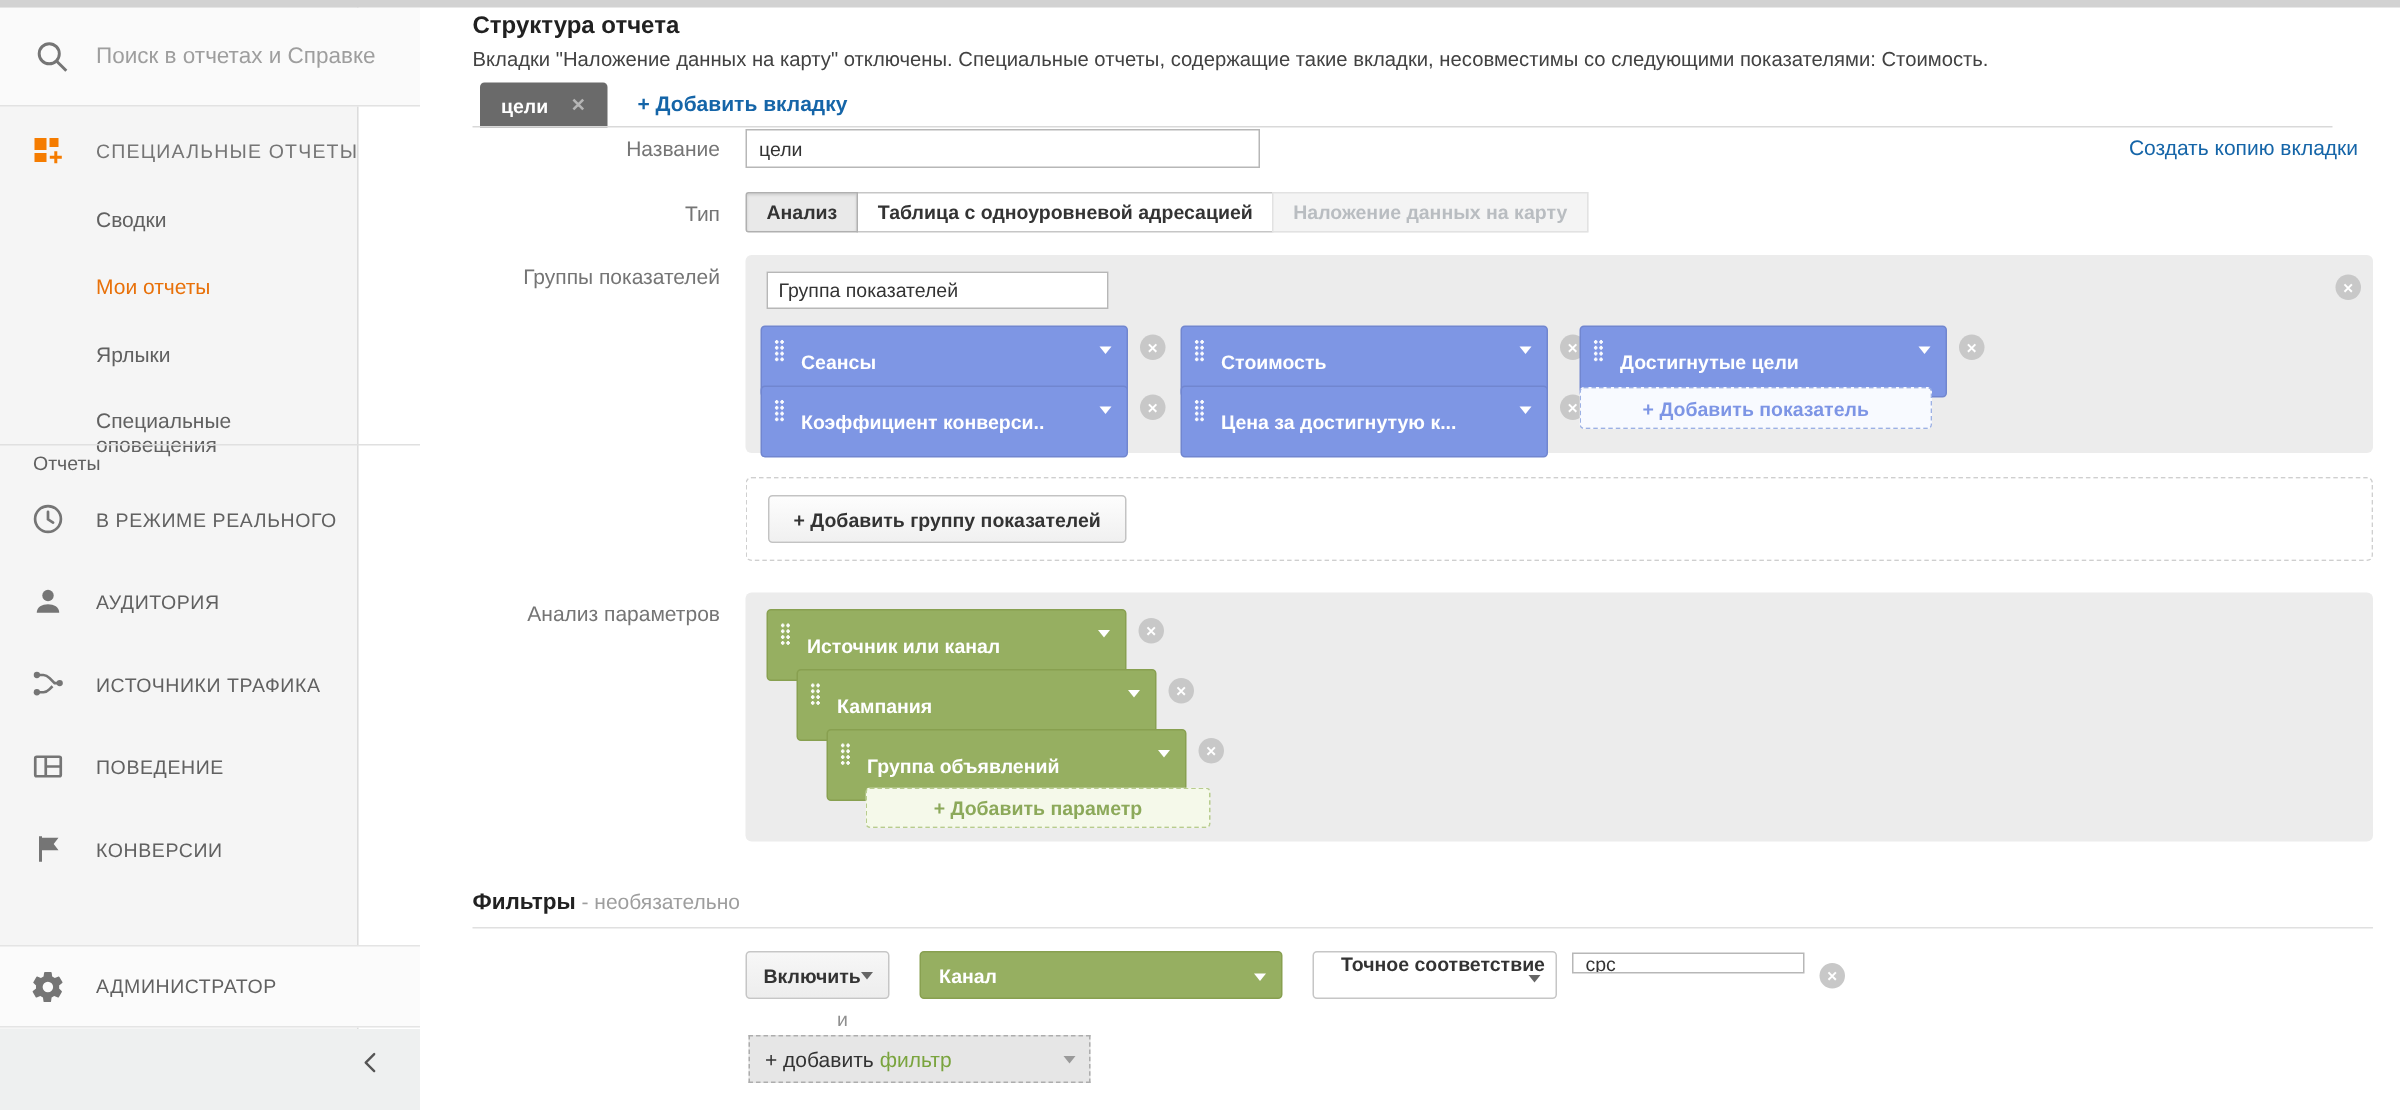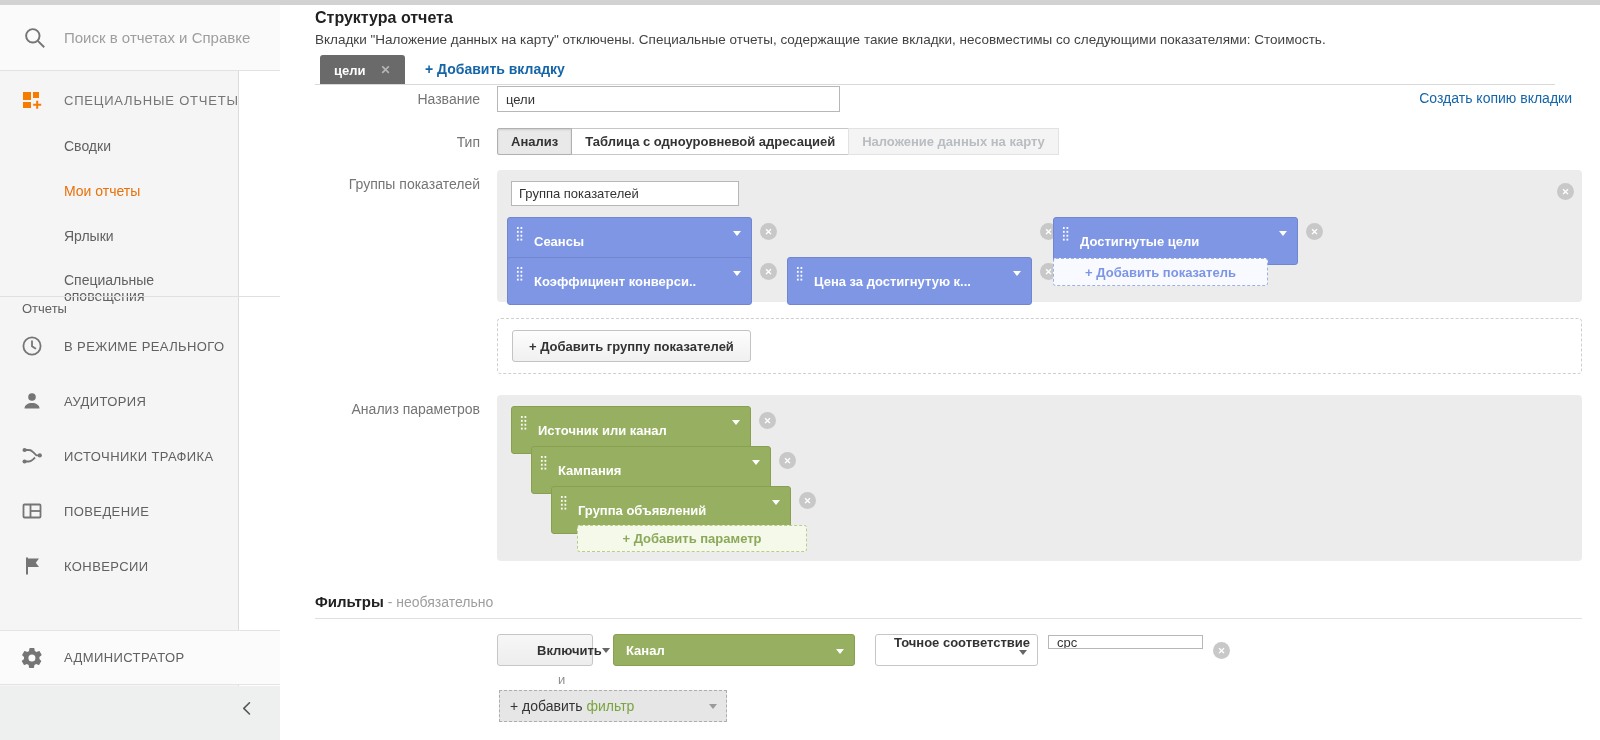--- a/index.html
+++ b/index.html
@@ -69,21 +69,21 @@
   .chip .drag { position:absolute; left:8px; top:8px; width:7px; height:15px;
     background-image:radial-gradient(circle, rgba(255,255,255,0.95) 1.1px, transparent 1.3px);
     background-size:3.6px 3.9px; }
   .chip .clabel { color:#fff; font-size:13px; font-weight:bold; margin-left:26px; white-space:nowrap; overflow:hidden; max-width:185px; }
   .chip .caret { position:absolute; right:10px; top:13px; width:0; height:0; border-left:4.5px solid transparent; border-right:4.5px solid transparent; border-top:5px solid #fff; }
   .chip.blue { background:#7e96e4; border:1px solid #7186cf; width:245px; }
   .chip.green { background:#96af61; border:1px solid #88a050; width:240px; }
 
   .chip-x { position:absolute; top:7px; }
 
-  .add-metric { position:absolute; width:215px; height:28px; border:1px dashed #9db1e4; background:#f8faff; border-radius:3px; color:#7d95e5; font-size:13px; font-weight:bold; display:flex; align-items:center; justify-content:center; cursor:pointer; }
+  .add-metric { position:absolute; width:235px; height:28px; border:1px dashed #9db1e4; background:#f8faff; border-radius:3px; color:#7d95e5; font-size:13px; font-weight:bold; display:flex; align-items:center; justify-content:center; cursor:pointer; }
 
   .add-group-wrap { position:absolute; left:216px; top:318px; width:1085px; height:56px; border:1px dashed #cfcfcf; border-radius:4px; background:#fff; }
   .add-group-btn { position:absolute; left:14px; top:11px; height:32px; padding:0 16px; background:linear-gradient(#fdfdfd,#f0f0f0); border:1px solid #c3c3c3; border-radius:3px; font-size:13px; font-weight:bold; color:#333; display:flex; align-items:center; cursor:pointer; }
 
   .add-param { position:absolute; left:80px; top:130px; width:230px; height:27px; border:1px dashed #b8cc8e; background:#f5f9ea; border-radius:3px; color:#8ca95a; font-size:13px; font-weight:bold; display:flex; align-items:center; justify-content:center; cursor:pointer; }
 
   .filters-heading { position:absolute; left:34px; top:593px; font-size:15px; }
   .filters-heading .ft { font-weight:bold; color:#212121; }
   .filters-heading .fs { font-weight:normal; color:#9e9e9e; font-size:14px; }
   .filters-line { position:absolute; left:34px; top:618px; width:1267px; height:1px; background:#e0e0e0; }
@@ -226,20 +226,25 @@
     <div class="panel-x x-circle">✕</div>
     <input class="group-input" type="text" value="Группа показателей" style="">
 
     <div class="chip blue" style="left:10px; top:47px;">
       <span class="drag"></span>
       <span class="clabel">Сеансы</span>
       <span class="caret"></span>
     </div>
     <div class="chip-x x-circle" style="left:263px; top:53px;">✕</div>
 
+    <div class="chip blue" style="left:290px; top:47px;">
+      <span class="drag"></span>
+      <span class="clabel">Стоимость</span>
+      <span class="caret"></span>
+    </div>
     <div class="chip-x x-circle" style="left:543px; top:53px;">✕</div>
 
     <div class="chip blue" style="left:556px; top:47px;">
       <span class="drag"></span>
       <span class="clabel">Достигнутые цели</span>
       <span class="caret"></span>
     </div>
     <div class="chip-x x-circle" style="left:809px; top:53px;">✕</div>
 
     <div class="chip blue" style="left:10px; top:87px;">
@@ -287,21 +292,21 @@
     <div class="chip-x x-circle" style="left:302px; top:97px;">✕</div>
 
     <div class="add-param">+ Добавить параметр</div>
   </div>
 
   <div class="filters-heading">
     <span class="ft">Фильтры</span><span class="fs"> - необязательно</span>
   </div>
   <div class="filters-line"></div>
 
-  <div class="drop-btn gray" style="left:216px; width:96px;padding-left:28px;">
+  <div class="drop-btn gray" style="left:216px; width:96px;">
     <span style="margin-left:11px;">Включить</span>
     <span class="dcaret"></span>
   </div>
 
   <div class="filter-chip">
     <span class="clabel">Канал</span>
     <span class="caret"></span>
   </div>
 
   <div class="drop-btn white" style="left:594px; width:163px;flex-direction:column;">

